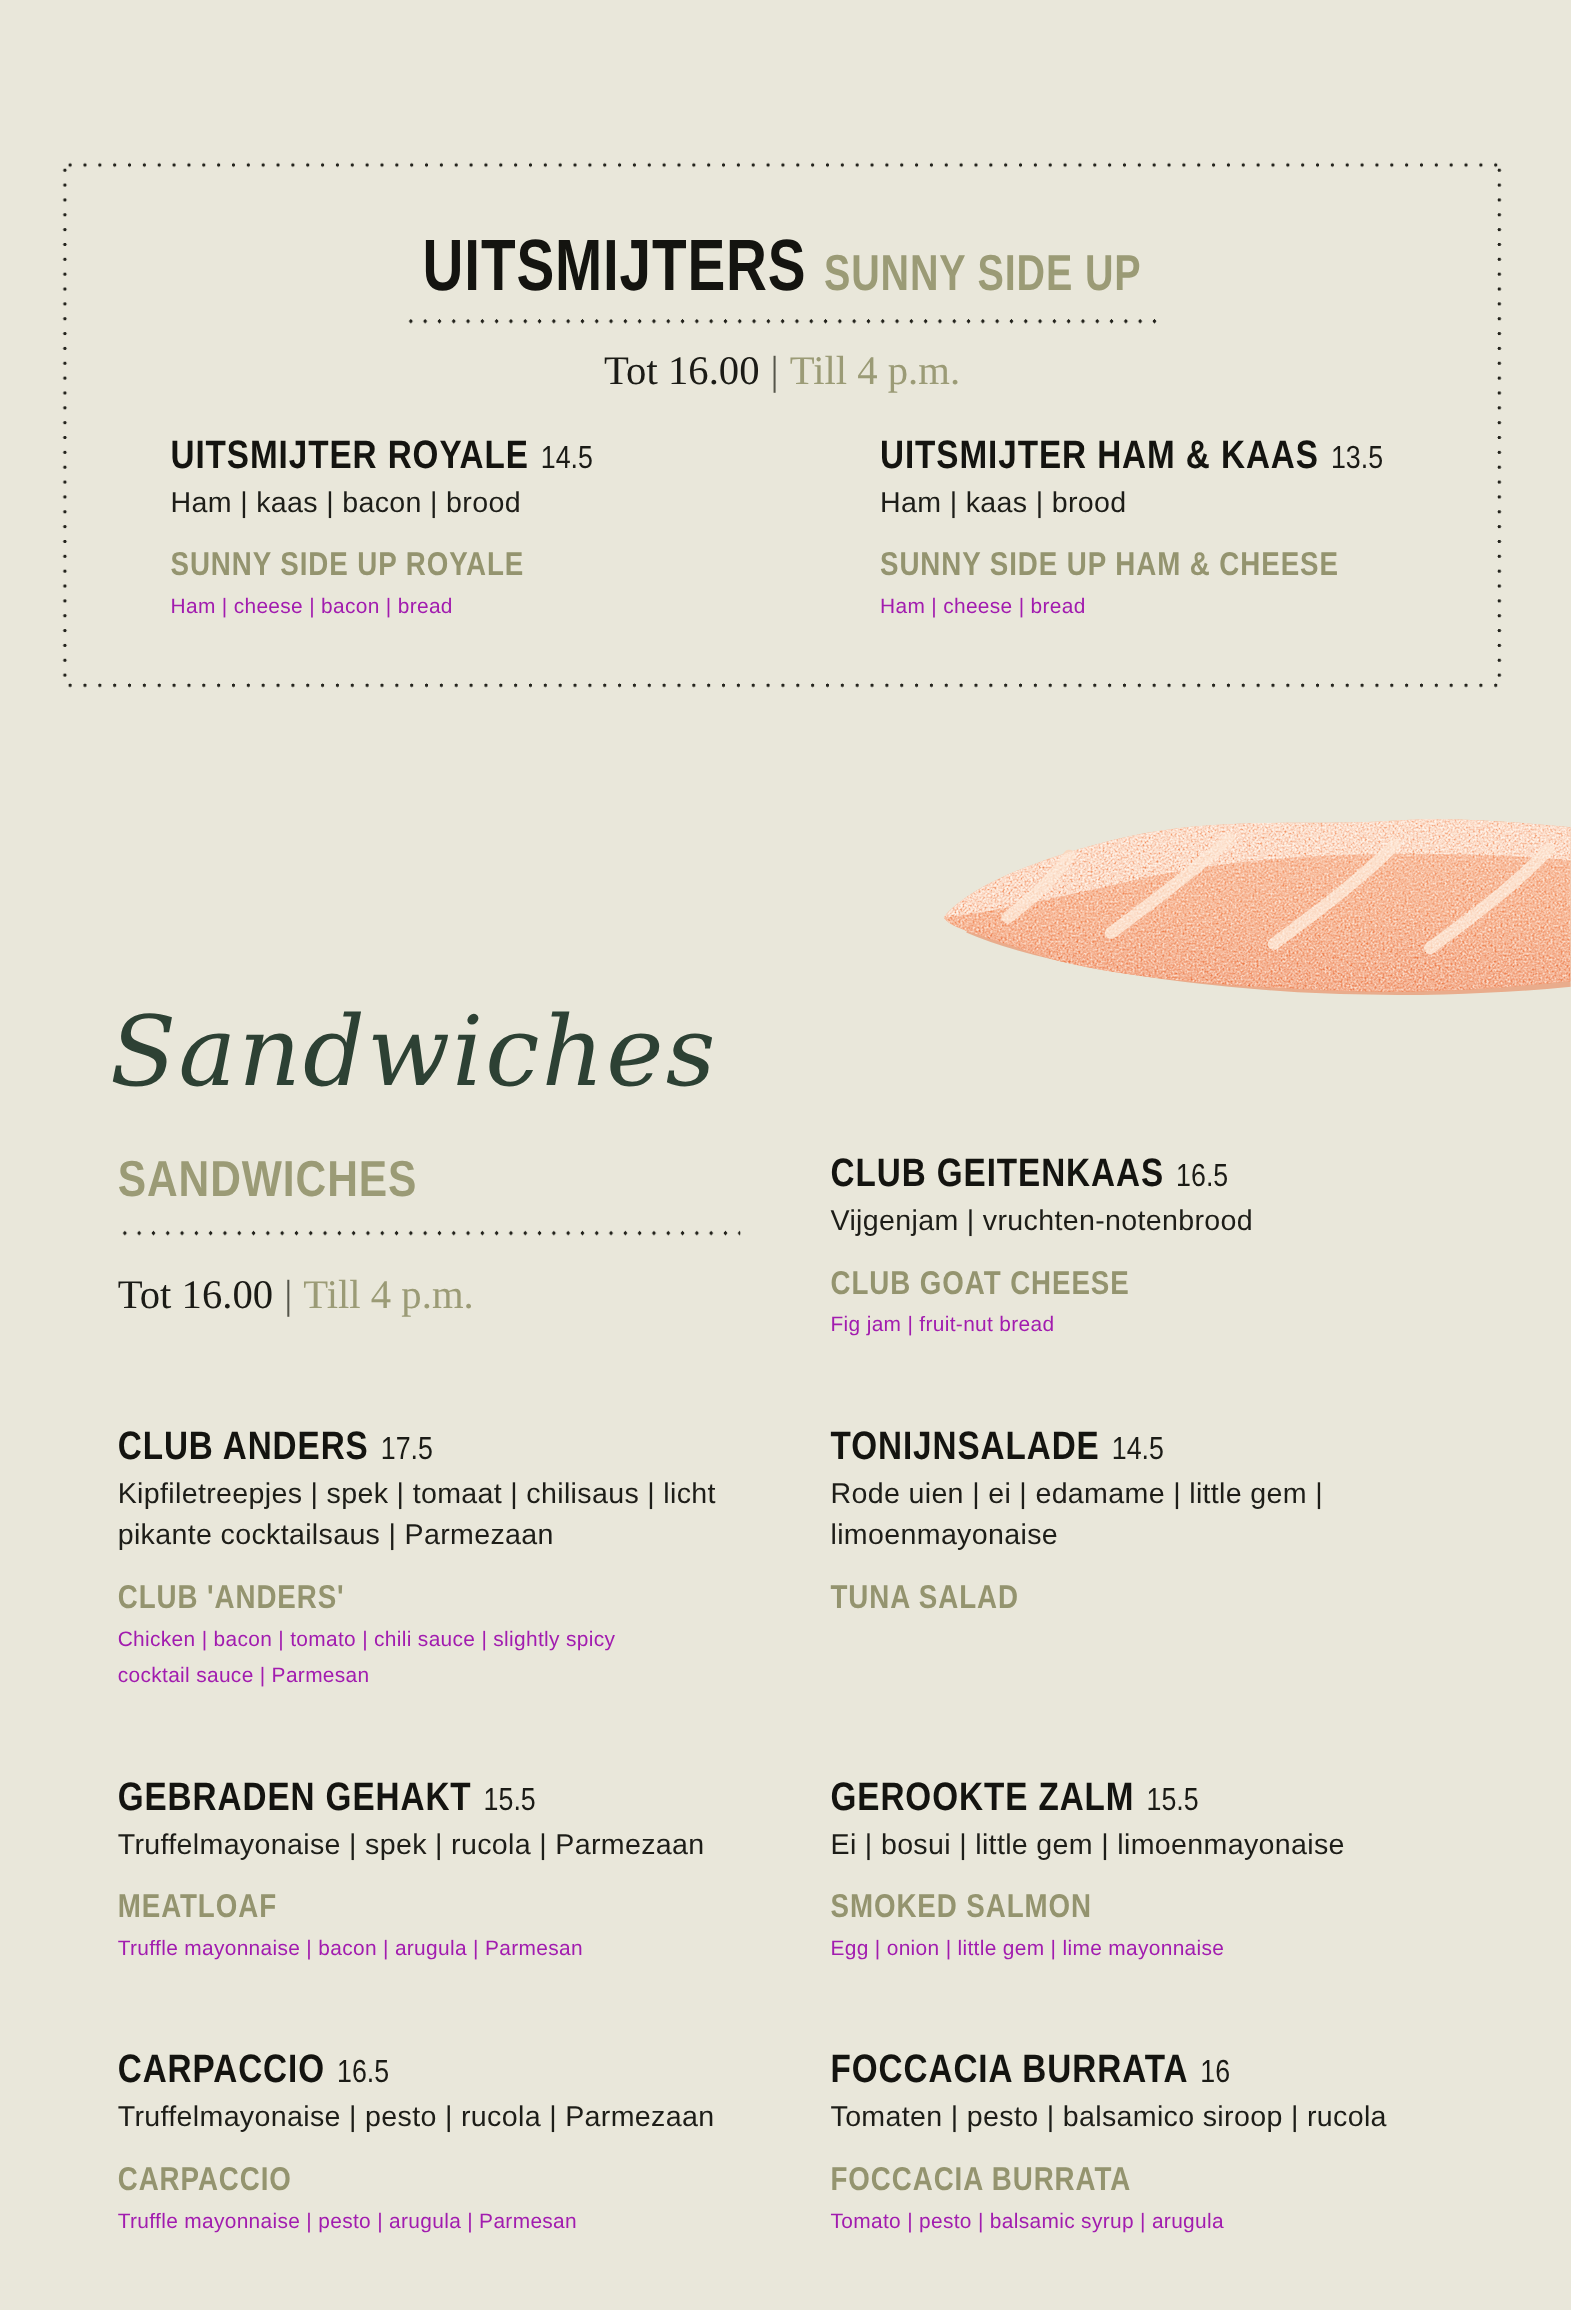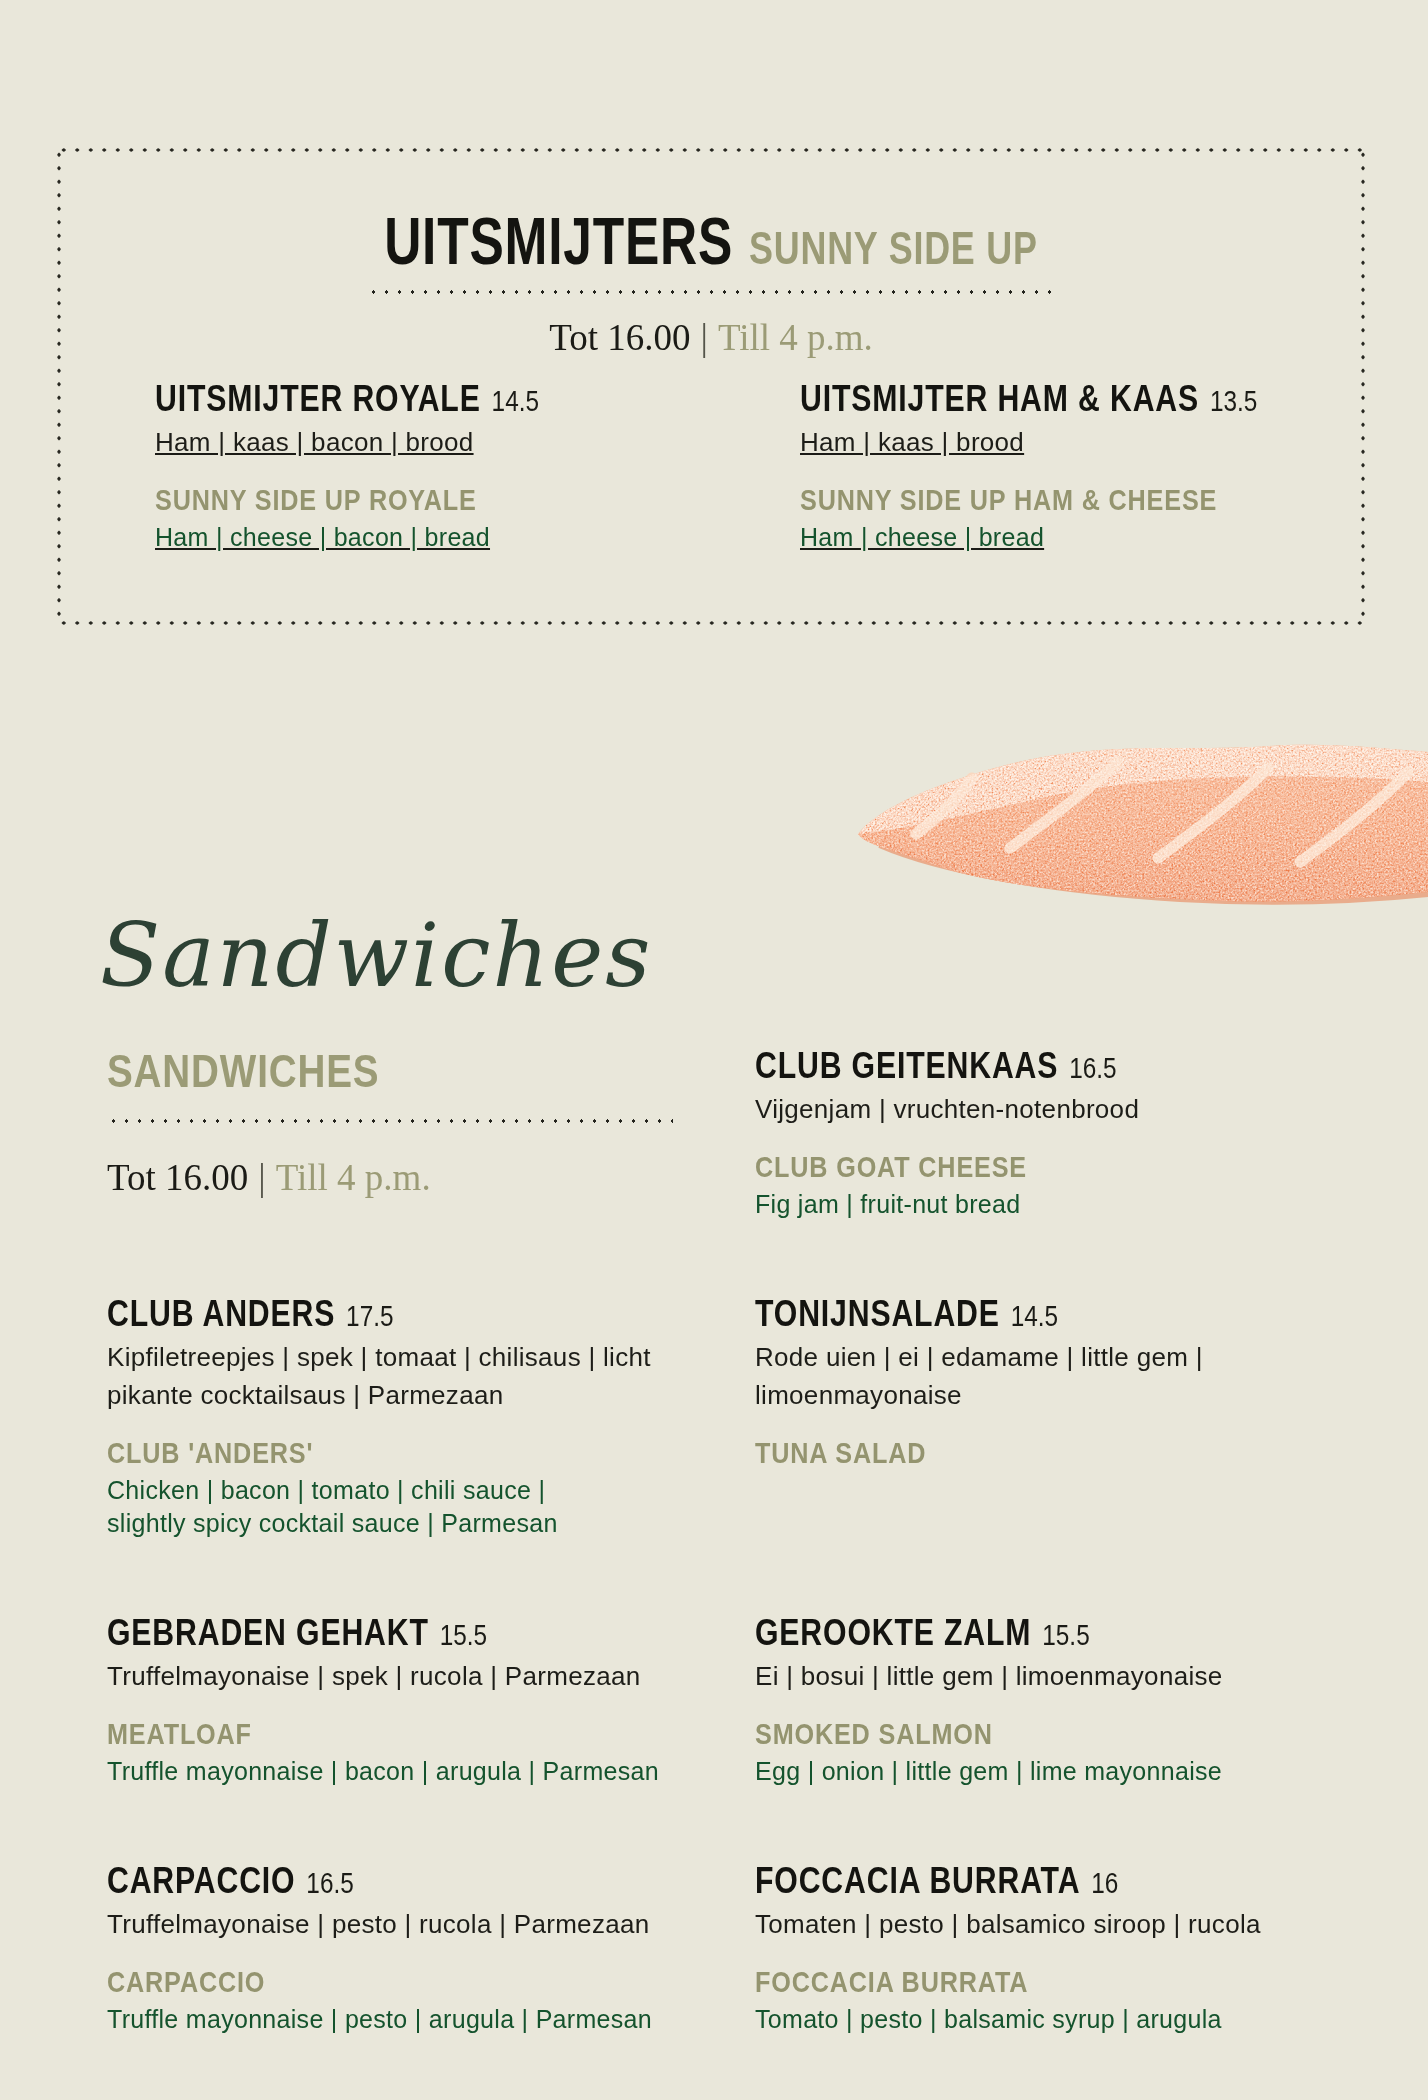--- a/index.html
+++ b/index.html
@@ -28,31 +28,31 @@
   .sql{display:inline-block;transform:scaleX(0.84);transform-origin:0 100%;}
   .big-title{font-weight:700;font-size:66px;letter-spacing:1px;color:#141410;}
   .big-sub{font-weight:700;font-size:46px;letter-spacing:1px;color:#9b9b76;margin-left:16px;}
   .title-dots{width:688px;margin:16px auto 0;}
   .hours{font-family:"Liberation Serif",serif;font-size:37px;line-height:1.1;}
   .hours-center{text-align:center;margin-top:24px;}
   .hours .nl{color:#1b1b16;}
   .hours .div{color:#55554a;margin:0 10px;}
   .hours .en{color:#9b9b76;}
 
-  .box-items{display:grid;grid-template-columns:645px 1fr;padding-left:98px;margin-top:22px;text-decoration:underline;}
+  .box-items{display:grid;grid-template-columns:645px 1fr;padding-left:98px;margin-top:36px;}
 
   
   .mi{line-height:1;}
   .mi-title{white-space:nowrap;line-height:1;}
   .mi-name{font-weight:700;font-size:36px;letter-spacing:1px;color:#141410;}
   .mi-price{font-weight:400;font-size:29px;letter-spacing:0;color:#1b1b16;margin-left:13px;}
   .mi-desc{font-size:26px;letter-spacing:0.3px;line-height:38px;color:#1d1d18;margin-top:6px;max-width:610px;}
   .mi-name-en{margin-top:24px;line-height:1;}
   .mi-name-en .t{font-weight:700;font-size:30px;letter-spacing:1px;color:#94946f;}
-  .mi-desc-en{font-size:25px;letter-spacing:0.3px;line-height:33px;color:#14532d;margin-top:6px;max-width:610px;}
+  .mi-desc-en{font-size:19px;letter-spacing:0.3px;line-height:33px;color:#a21caf;margin-top:6px;max-width:610px;}
   .w500{max-width:505px;}
 
   
   .script-title{position:absolute;left:100px;top:905px;
     font-family:"DejaVu Serif",serif;font-style:italic;font-weight:400;
     font-size:88px;line-height:1.15;color:#2d4134;letter-spacing:2px;}
   .sand-grid{position:absolute;left:107px;top:1048px;right:58px;
     display:grid;grid-template-columns:648px 1fr;row-gap:75px;align-items:start;}
   .sand-header .hdr{font-weight:700;font-size:46px;letter-spacing:1px;color:#9b9b76;line-height:1;}
   .sand-header .dot-sep{width:566px;margin-top:25px;}

